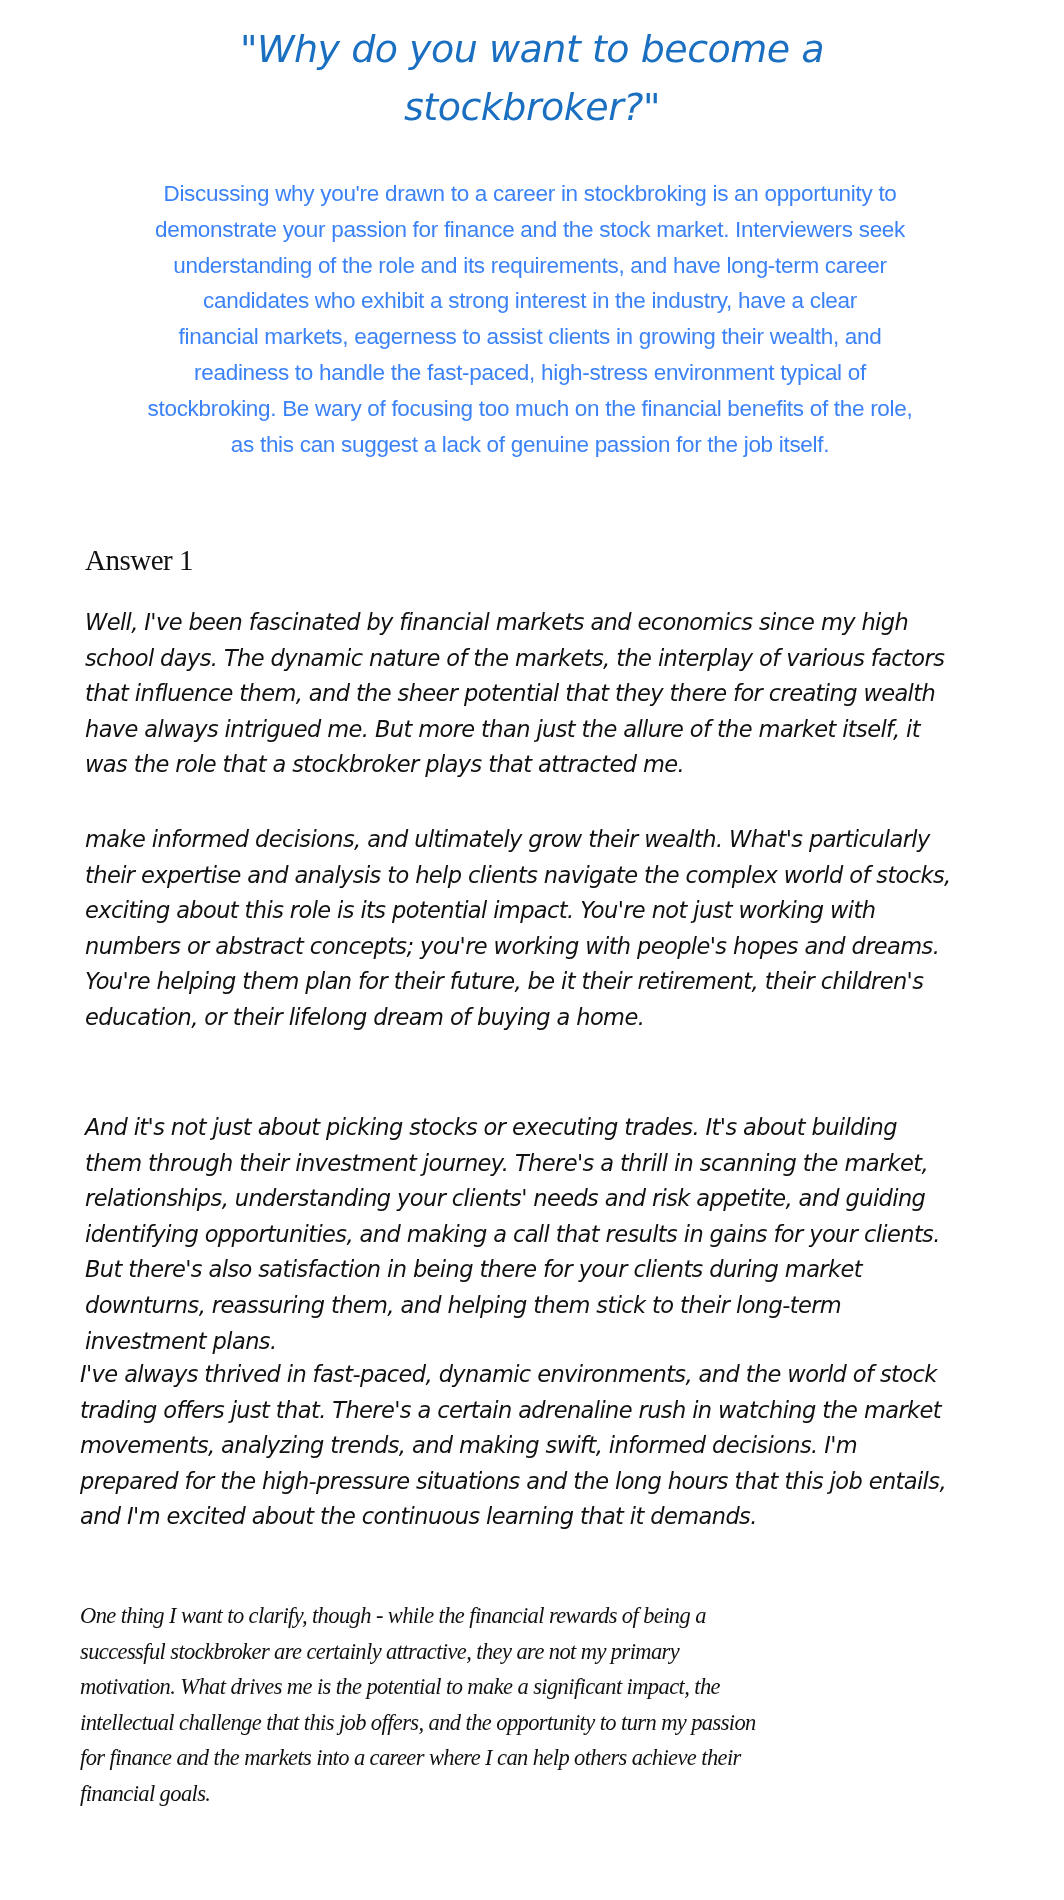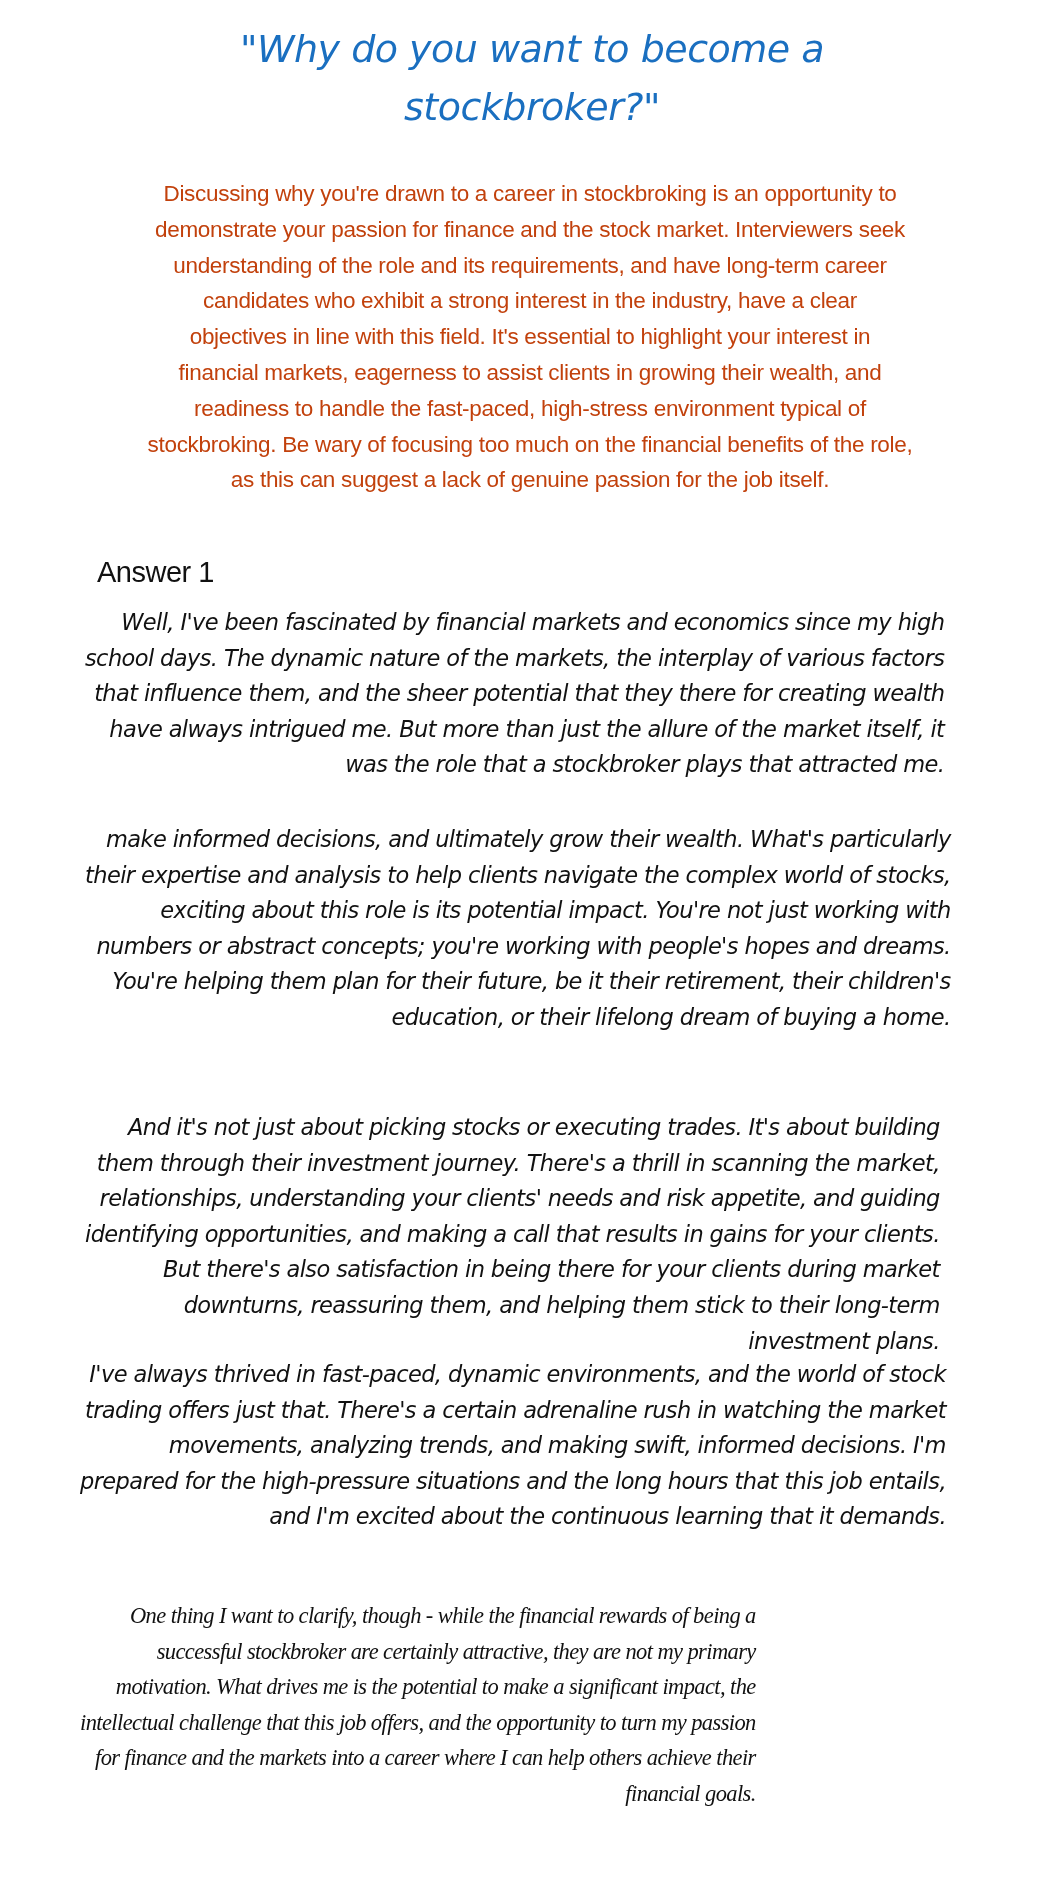--- a/index.html
+++ b/index.html
@@ -33,48 +33,47 @@
     .page-title span { display: block; }
     .intro {
       position: absolute;
       left: 80px;
       width: 900px;
       top: 176px;
       margin: 0;
       text-align: center;
       font-size: 22.5px;
       line-height: 35.8px;
-      color: #c2410c;
+      color: #3b82f6;
       font-family: "Liberation Sans", "DejaVu Sans", sans-serif;
       letter-spacing: -0.3px;
     }
     .intro span { display: block; white-space: nowrap; }
     .answer-heading {
       position: absolute;
       left: 85px;
       top: 540px;
-      margin: 12px;
+      margin: 0;
       font-weight: normal;
       font-size: 29px;
       line-height: 40px;
       color: #111;
-      font-family: Liberation Sans, sans-serif;
+      font-family: Liberation Serif, serif;
       letter-spacing: -0.5px;
       text-align: center;
     }
     .para {
       position: absolute;
       margin: 0;
       font-style: italic;
       font-size: 22.5px;
       line-height: 35.6px;
       color: #111;
       font-family: "DejaVu Sans", "Liberation Sans", sans-serif;
       letter-spacing: -0.6px;
-      text-align: right;
     }
     .para span { display: block; white-space: nowrap; }
     .p1 { left: 85px; top: 605px; }
     .p2 { left: 85px; top: 822px; }
     .p3 { left: 85px; top: 1110px; }
     .p4 { left: 80px; top: 1357px; }
     .p5 { left: 80px: top: 1598px; font-family: Liberation Serif, serif; }
     .p5 { left: 80px; top: 1598px; }
   </style>
 </head>
@@ -83,21 +82,20 @@
 <h1 class="page-title">
   <span>"Why do you want to become a</span>
   <span>stockbroker?"</span>
 </h1>
 
 <p class="intro">
   <span>Discussing why you're drawn to a career in stockbroking is an opportunity to</span>
   <span>demonstrate your passion for finance and the stock market. Interviewers seek</span>
   <span>understanding of the role and its requirements, and have long-term career</span>
   <span>candidates who exhibit a strong interest in the industry, have a clear</span>
-  <span>objectives in line with this field. It's essential to highlight your interest in</span>
   <span>financial markets, eagerness to assist clients in growing their wealth, and</span>
   <span>readiness to handle the fast-paced, high-stress environment typical of</span>
   <span>stockbroking. Be wary of focusing too much on the financial benefits of the role,</span>
   <span>as this can suggest a lack of genuine passion for the job itself.</span>
 </p>
 
 <h2 class="answer-heading">Answer 1</h2>
 
 <p class="para p1">
   <span>Well, I've been fascinated by financial markets and economics since my high</span>

